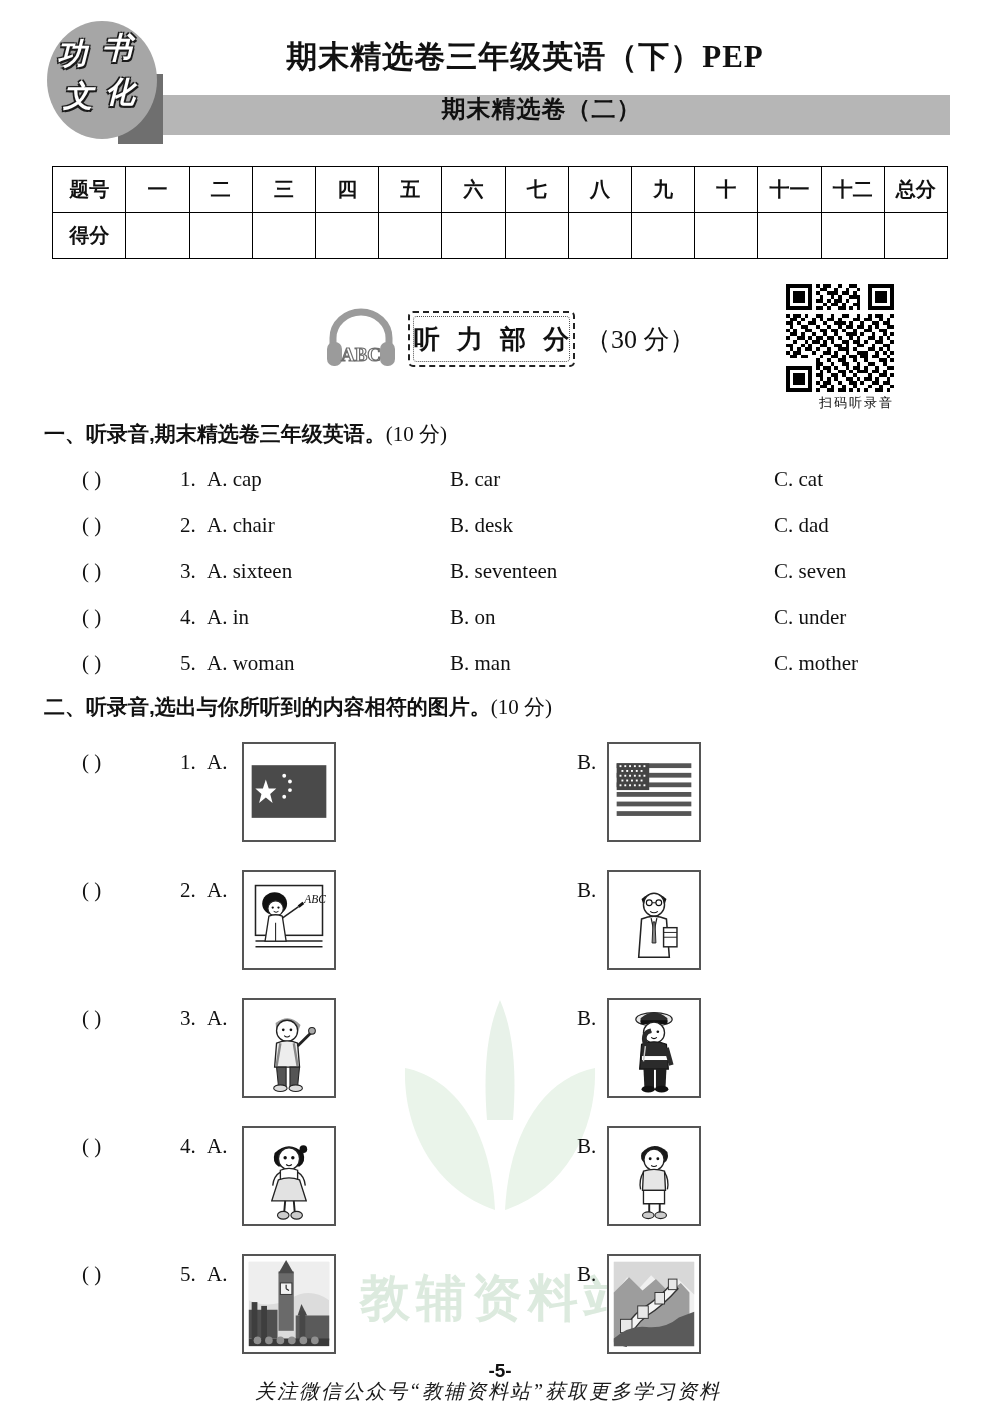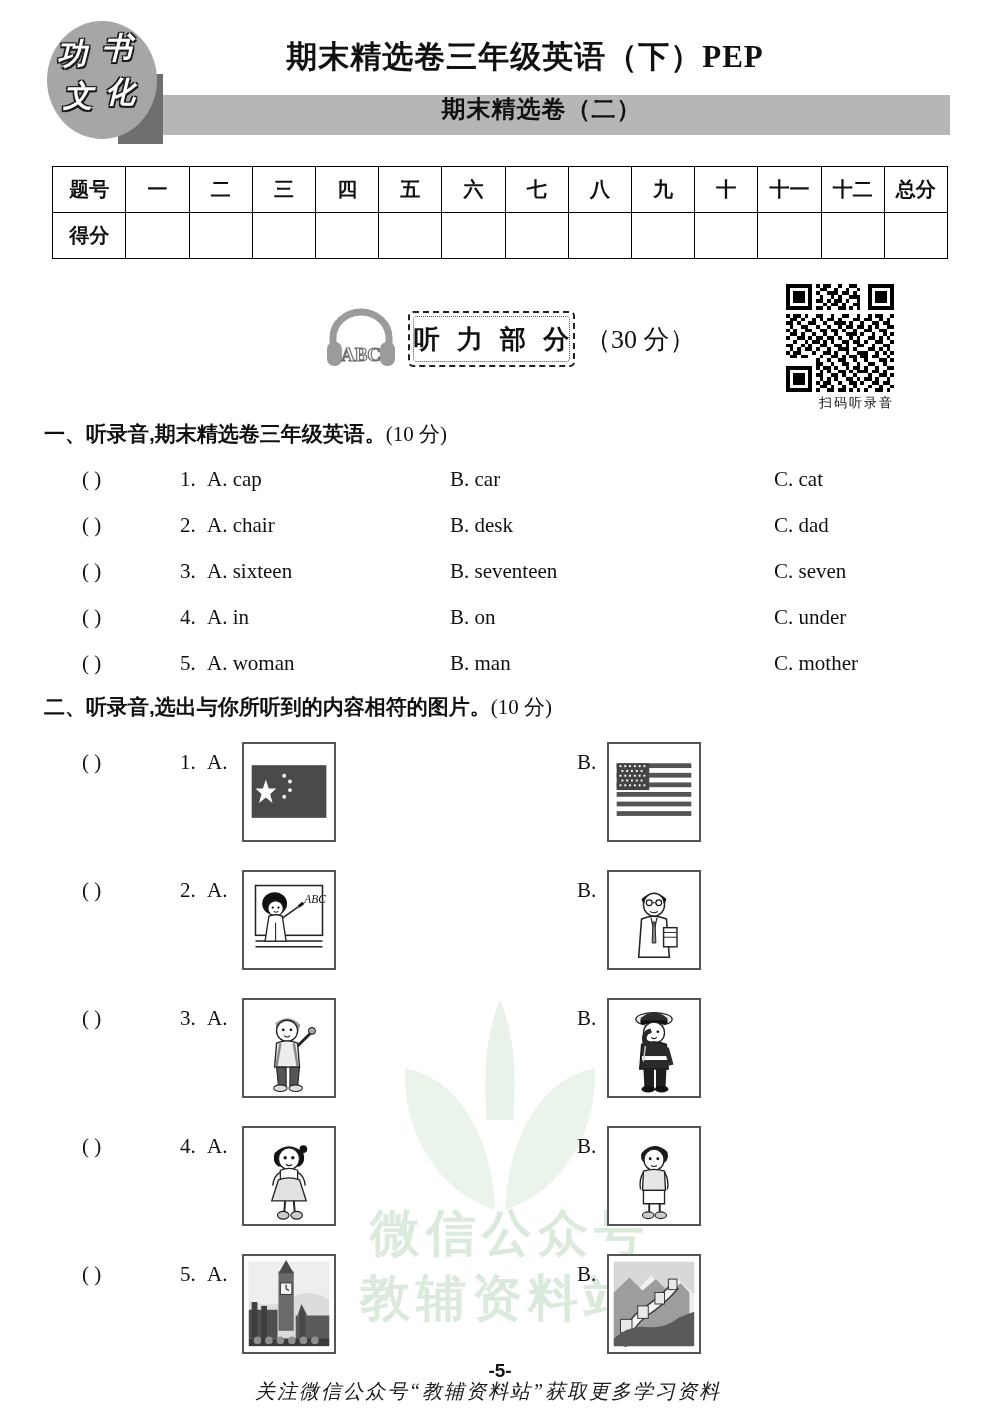--- a/index.html
+++ b/index.html
@@ -260,21 +260,20 @@
 </style>
 </head>
 <body>
 
 <div id="watermark">
   <svg class="wm-leaf" viewBox="0 0 210 250">
     <path d="M105 40 C118 70 122 110 118 160 L92 160 C88 110 92 70 105 40 Z" fill="#e8f2e9"></path>
     <path d="M100 250 C40 230 8 170 10 108 C60 118 96 170 100 250 Z" fill="#eaf4ea"></path>
     <path d="M110 250 C170 230 202 170 200 108 C150 118 114 170 110 250 Z" fill="#eaf4ea"></path>
   </svg>
-  <div class="wm-text wm-line1">微信公众号</div>
   <div class="wm-text wm-line2">教辅资料站</div>
 </div>
 
 <div class="page">
 
   <div class="logo-shadow"></div>
   <div class="logo-oval"></div>
   <div class="logo-chars">
     <span class="logo-ch lc0">功</span>
     <span class="logo-ch lc1">书</span>

